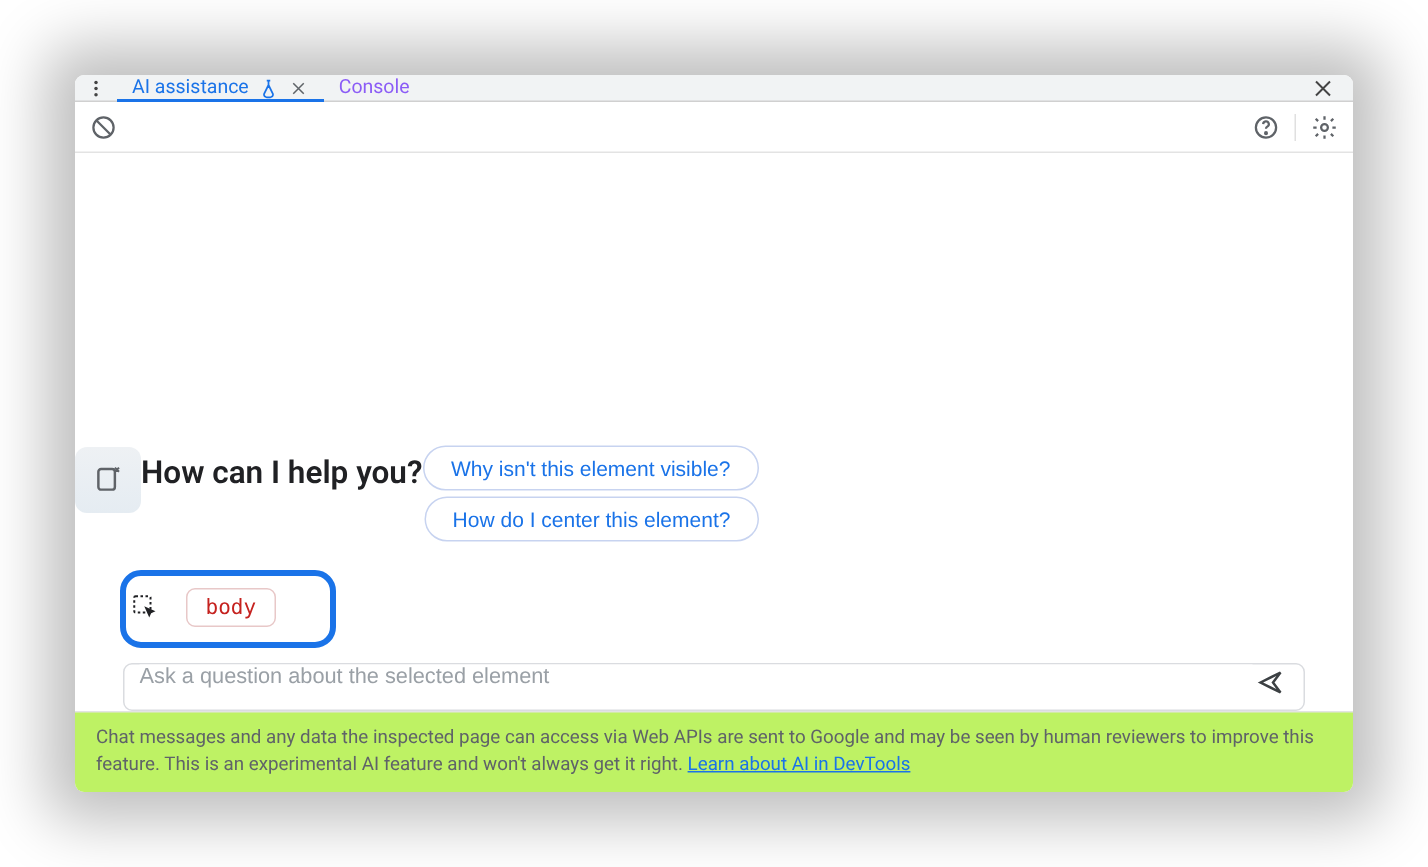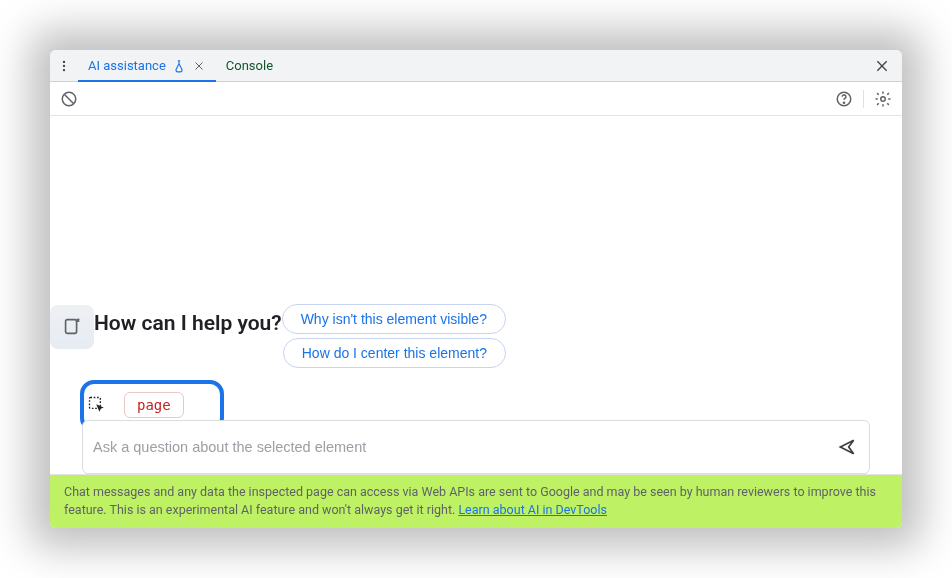--- a/index.html
+++ b/index.html
@@ -9,35 +9,35 @@
     width: 852px; height: 478px;
     background: #fff;
     border-radius: 6px;
     box-shadow: 0 0 40px 20px rgba(0,0,0,0.25);
     display: flex; flex-direction: column;
     overflow: hidden;
     position: relative;
   }
   
   .tabbar {
-    height: 32px;
+    height: 18px;
     background: #f1f3f4;
     border-bottom: 1px solid #d0d0d0;
     display: flex; align-items: stretch;
     position: relative;
   }
   .tabbar .more {
     width: 28px; display:flex; align-items:center; justify-content:center;
     color:#444; cursor:pointer;
   }
   .tab {
     display:flex; align-items:center; gap:6px;
     padding: 0 10px;
     font-size: 13px;
-    color:#14532d;
+    color:#8b5cf6;
     cursor:pointer;
     position:relative;
   }
   .tab.active { color:#1a73e8; }
   .tab.active::after {
     content:""; position:absolute; left:0; right:0; bottom:-1px; height:2px; background:#1a73e8;
   }
   .tab .flask { width:14px; height:14px; }
   .tab .close { width:14px; height:14px; display:flex; align-items:center; justify-content:center; color:#5f6368; }
   .tabbar .panel-close {
@@ -99,24 +99,24 @@
     background:#fff;
     color:#c5221f;
     font-family: Menlo, Consolas, monospace;
     font-size:14px;
     padding:4px 12px;
     border-radius:6px;
   }
   
   .input-wrap {
     position:absolute; left:32px; right:32px; bottom:54px;
-    height:54px;
+    height:32px;
     border:1px solid #dadce0;
     border-radius:6px;
-    display:flex; align-items:center;
+    display:flex; align-items:flex-start;
     padding:0 10px;
     background:#fff;
   }
   .input-wrap input {
     flex:1; border:none; outline:none; font-size:14.5px; color:#202124;
   }
   .input-wrap input::placeholder { color:#9aa0a6; }
   .send-btn { width:24px; height:24px; display:flex; align-items:center; justify-content:center; color:#3c4043; cursor:pointer; }
   
   .footer {
@@ -204,21 +204,21 @@
       </div>
     </div>
 
     <div class="context-row">
       <div class="pick-icon">
         <svg viewBox="0 0 24 24" fill="none" stroke="#202124" stroke-width="1.6">
           <rect x="3" y="3" width="13" height="13" rx="1" stroke-dasharray="2 2"></rect>
           <path d="M11 11l9 4-3.5 1.5L15 20z" fill="#202124" stroke="none"></path>
         </svg>
       </div>
-      <div class="element-chip">page</div>
+      <div class="element-chip">body</div>
     </div>
     <div class="highlight-box"></div>
 
     <div class="input-wrap">
       <input type="text" placeholder="Ask a question about the selected element" style="">
       <div class="send-btn">
         <svg viewBox="0 0 24 24" width="20" height="20" fill="none" stroke="currentColor" stroke-width="2">
             <path d="M4 12l16-8-6 8 6 8z"></path>
           </svg>
       </div>

